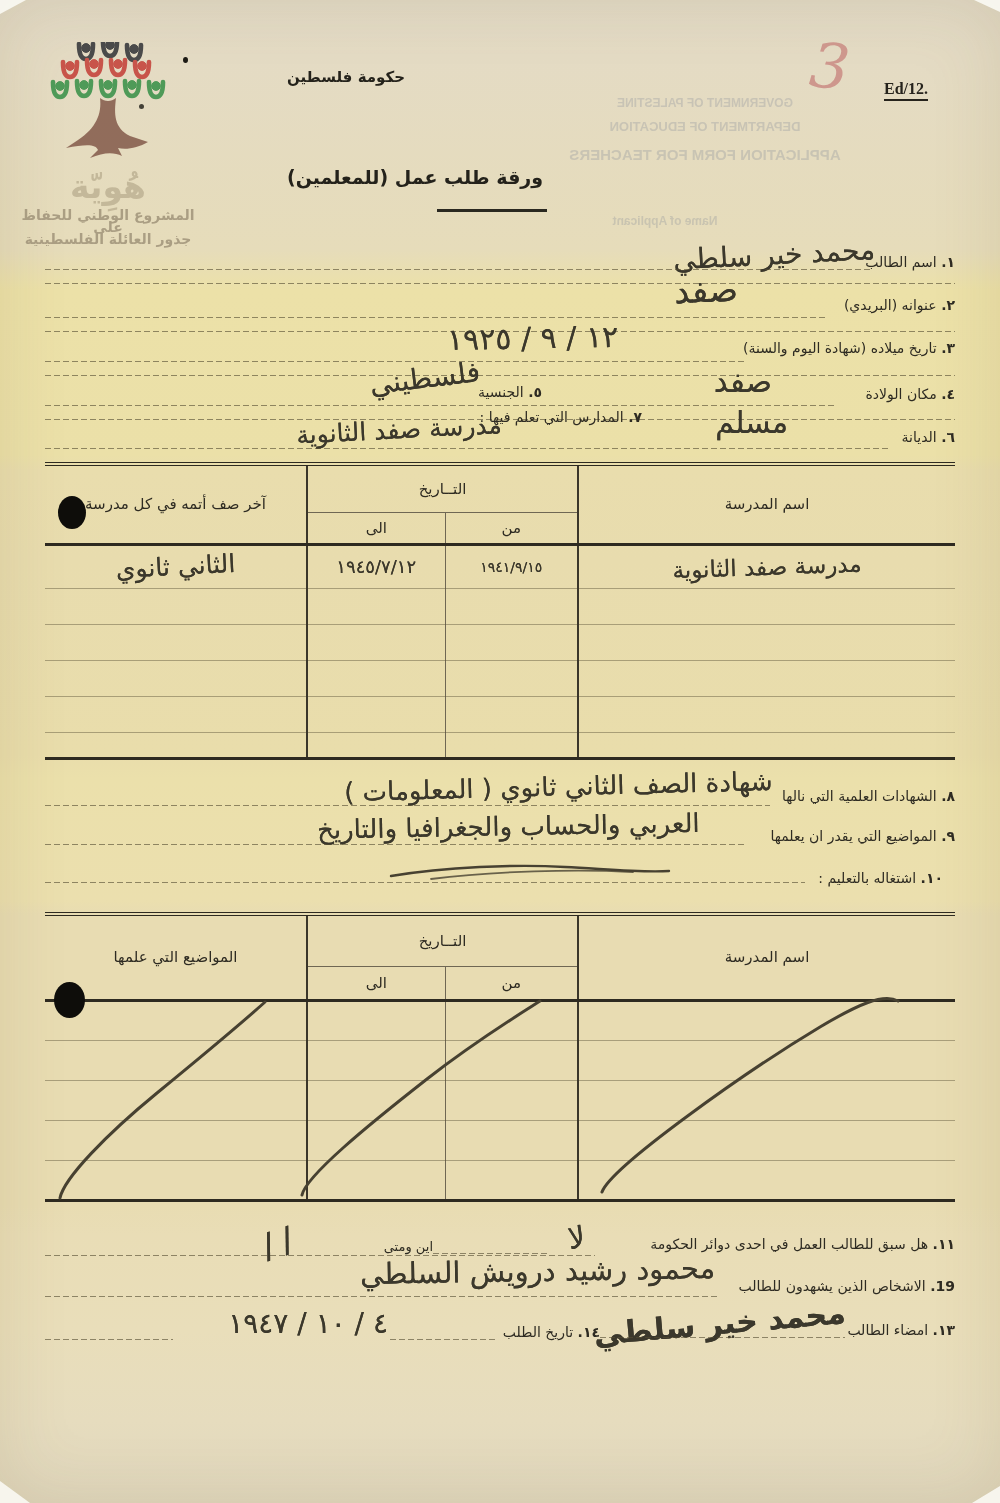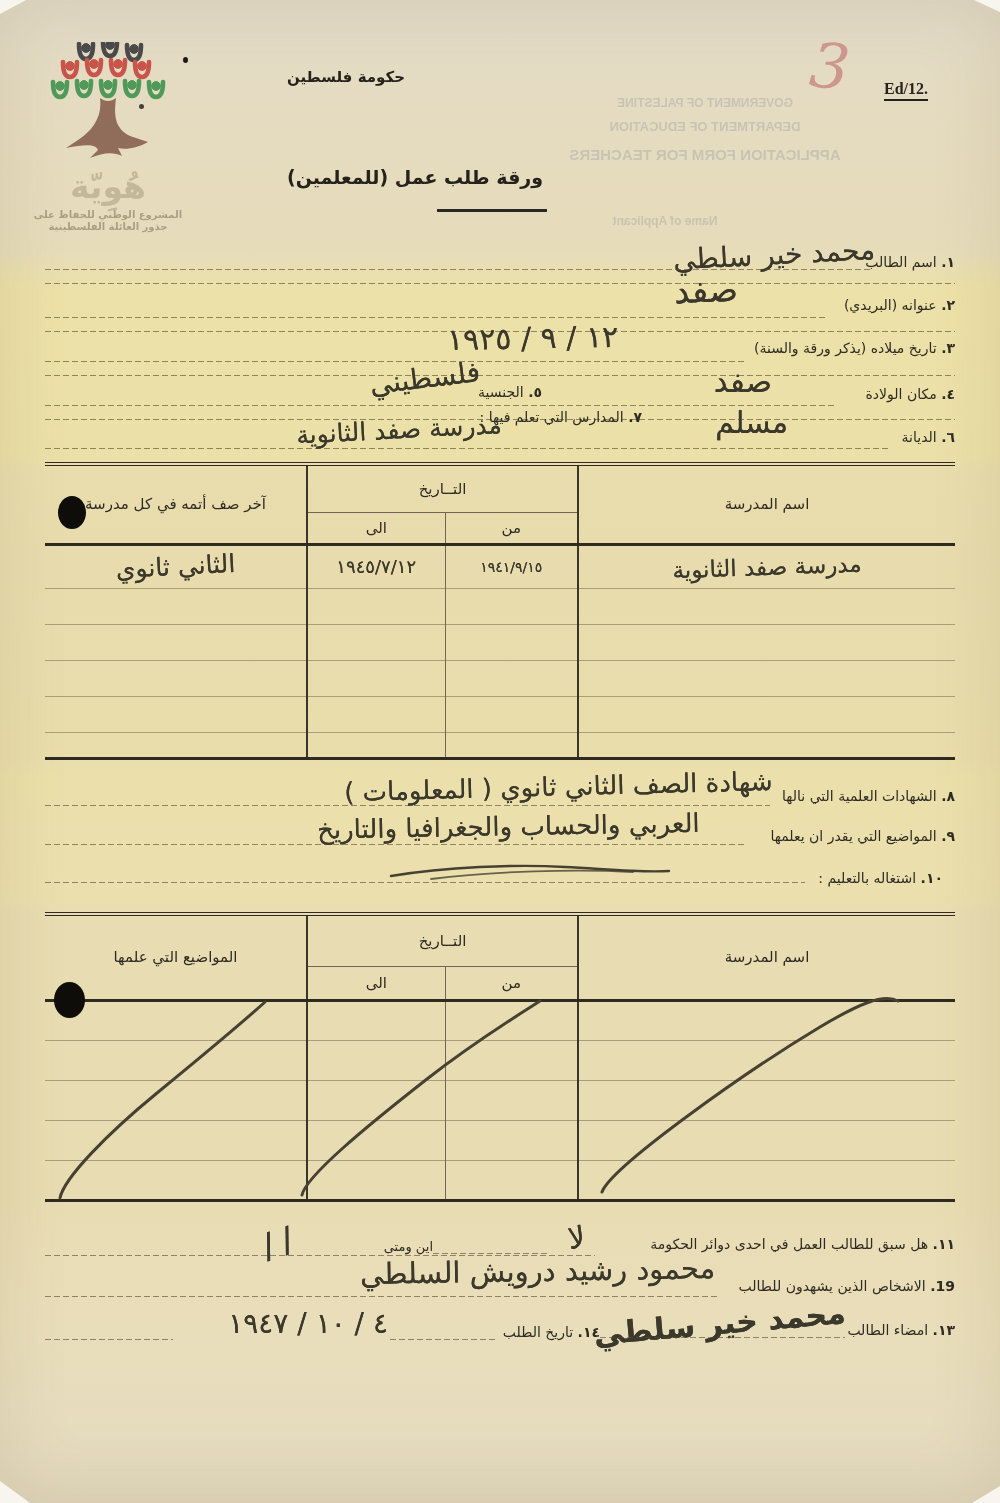--- a/index.html
+++ b/index.html
@@ -40,21 +40,21 @@
   td.c-to{border-left:2.2px solid #3b362a;}
   td.c-datehdr{border-right:2.2px solid #3b362a; border-left:2.2px solid #3b362a; border-bottom:1.4px solid #6f6753;}
   tr.h-ends td{border-bottom:3px solid #2e2a20;}
   tr.body td{border-bottom:1px solid rgba(90,82,55,.45);}
   tr.body.last td{border-bottom:none;}
   .th-txt{font-size:15px;}
   .cell-hand{font-size:23px; color:#3b382c; text-shadow:0 0 .5px rgba(55,50,35,.9); white-space:nowrap;}
   
   .wm{position:absolute; left:18px; top:42px; width:180px; text-align:center; direction:rtl;}
   .wm-word{font-size:33px; font-weight:700; color:#a99c7e; opacity:.55; line-height:1; margin-top:4px;}
-  .wm-small{font-size:10px; font-weight:700; color:#9c8f76; opacity:.8; line-height:12px; margin-top:6px;}
+  .wm-small{font-size:14px; font-weight:700; color:#9c8f76; opacity:.8; line-height:12px; margin-top:6px;}
   .ink{stroke:#474131; fill:none; stroke-linecap:round;}
 </style>
 </head>
 <body>
 
 <div class="page">
 
   <div class="corner" style="left:0;top:0;width:26px;height:14px;clip-path:polygon(0 0,100% 0,0 100%);"></div>
   <div class="corner" style="left:974px;top:0;width:26px;height:12px;clip-path:polygon(0 0,100% 0,100% 100%);"></div>
   <div class="corner" style="left:0;top:1481px;width:30px;height:22px;clip-path:polygon(0 0,0 100%,100% 100%);"></div>
@@ -110,21 +110,21 @@
   <div class="rule" style="left:45px;top:268px;width:825px;"></div>
   <div class="rule" style="left:45px;top:282px;width:910px;"></div>
 
   <div class="lbl" style="right:45px;top:297px;">
     <span class="num">٢.</span> <span>عنوانه (البريدي)</span></div>
   <div class="hand" style="right:262px;top:272px;font-size:34px;transform:rotate(-2deg);">صفد</div>
   <div class="rule" style="left:45px;top:316px;width:780px;"></div>
   <div class="rule" style="left:45px;top:330px;width:910px;"></div>
 
   <div class="lbl" style="right:45px;top:340px;">
-    <span class="num">٣.</span> <span>تاريخ ميلاده (يذكر ورقة والسنة)</span></div>
+    <span class="num">٣.</span> <span>تاريخ ميلاده (شهادة اليوم والسنة)</span></div>
   <div class="hand" style="right:382px;top:322px;font-size:30px;letter-spacing:6px;transform:rotate(-1deg);">١٢ / ٩ / ١٩٢٥</div>
   <div class="rule" style="left:45px;top:360px;width:700px;"></div>
   <div class="rule" style="left:45px;top:374px;width:910px;"></div>
 
   <div class="lbl" style="right:45px;top:386px;">
     <span class="num">٤.</span> <span>مكان الولادة</span></div>
   <div class="hand" style="right:228px;top:366px;font-size:31px;">صفد</div>
   <div class="lbl" style="right:458px;top:384px;">
     <span class="num">٥.</span> <span>الجنسية</span></div>
   <div class="hand" style="right:520px;top:358px;font-size:28px;transform:rotate(-7deg);">فلسطيني</div>

